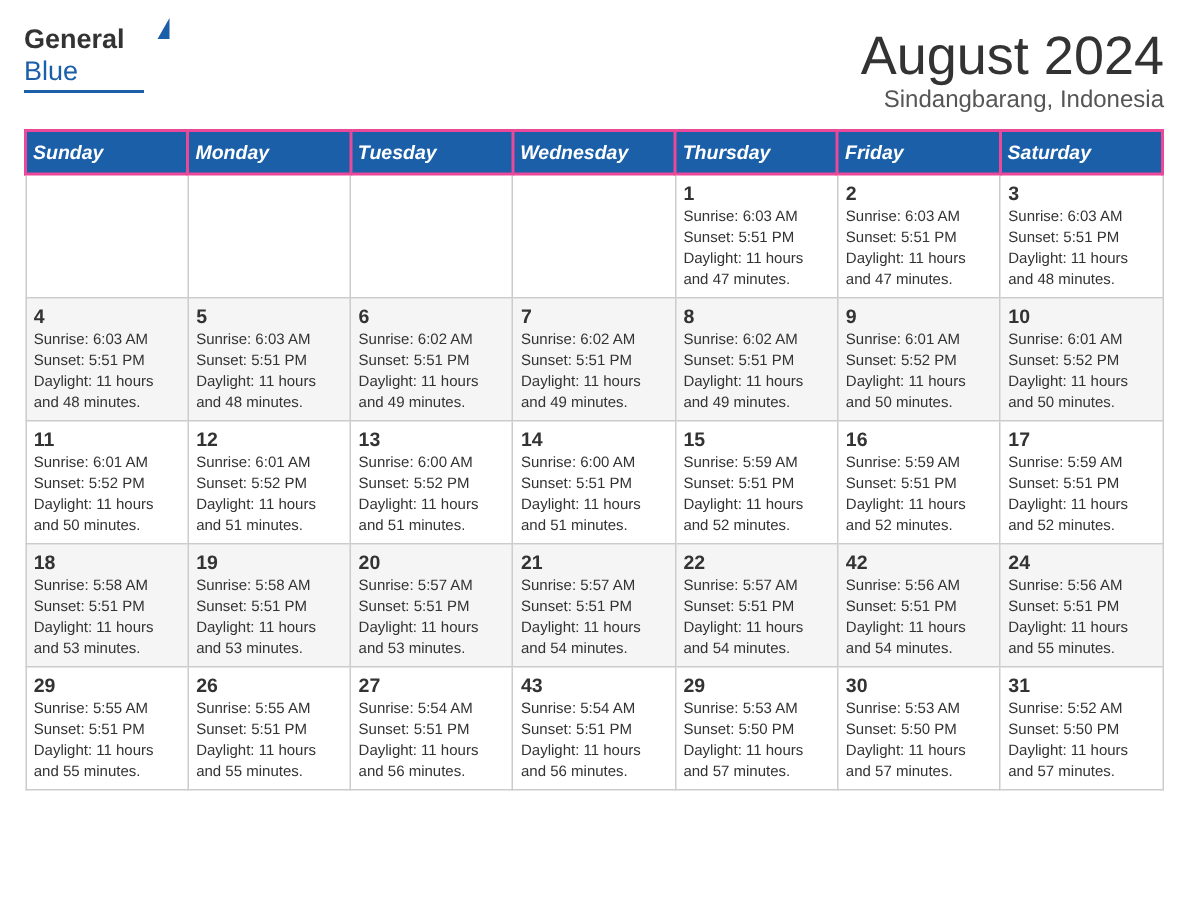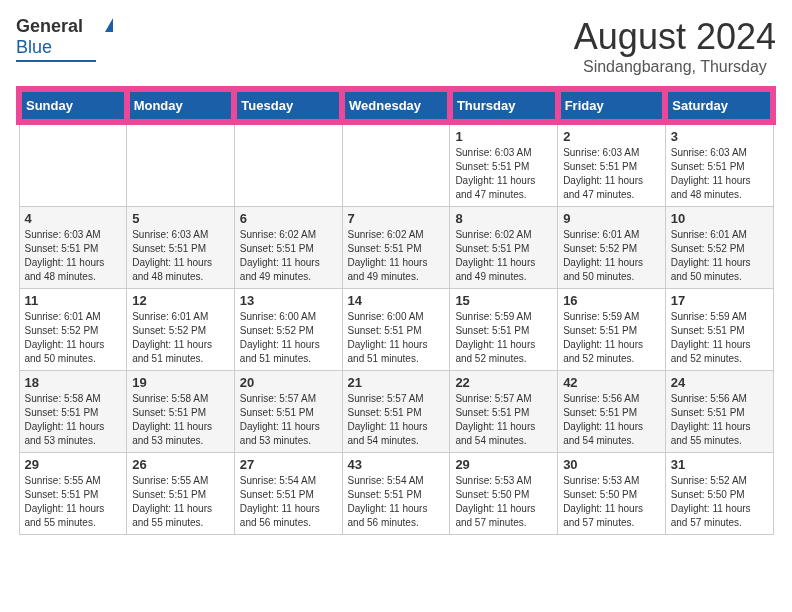--- a/index.html
+++ b/index.html
@@ -16,21 +16,20 @@
       align-items: flex-start;
       margin-bottom: 10px;
     }
     .logo {
       display: flex;
       flex-direction: column;
       align-items: flex-start;
     }
     .logo-text {
       display: flex;
-      align-items: center;
       gap: 20px;
     }
     .logo-general {
       font-size: 18px;
       font-weight: bold;
       color: #333;
     }
     .logo-blue {
       font-size: 18px;
       font-weight: normal;
@@ -45,21 +44,21 @@
       margin-left: 2px;
       margin-top: -4px;
     }
     .logo-line {
       width: 80px;
       height: 2px;
       background: #1a5fa8;
       margin-top: 2px;
     }
     .title-block {
-      text-align: center;
+      text-align: right;
     }
     .main-title {
       font-size: 36px;
       font-weight: normal;
       color: #333;
     }
     .subtitle {
       font-size: 16px;
       color: #555;
     }
@@ -67,21 +66,22 @@
       width: 100%;
       border-collapse: collapse;
     }
     .calendar th {
       background: #1a5fa8;
       color: #fff;
       font-size: 13px;
       font-weight: bold;
       padding: 6px 4px;
       text-align: left;
-      border: 6px solid #ec4899;
+      border: 2px solid #ec4899;
+      font-style: italic;
     }
     .calendar td {
       border: 1px solid #ccc;
       vertical-align: top;
       padding: 4px 5px;
       font-size: 10px;
       color: #333;
       min-height: 80px;
       width: 108px;
       background: #fff;
@@ -112,21 +112,21 @@
   <div class="logo">
     <div class="logo-text">
       <span class="logo-general">General</span>
       <div class="logo-triangle"></div>
     </div>
     <span class="logo-blue">Blue</span>
     <div class="logo-line"></div>
   </div>
   <div class="title-block">
     <div class="main-title">August 2024</div>
-    <div class="subtitle">Sindangbarang, Thursday</div>
+    <div class="subtitle">Sindangbarang, Indonesia</div>
   </div>
 </div>
 
 <table class="calendar">
   <thead>
     <tr>
     <th>Sunday</th>
         <th>Monday</th>
         <th>Tuesday</th>
         <th>Wednesday</th>

